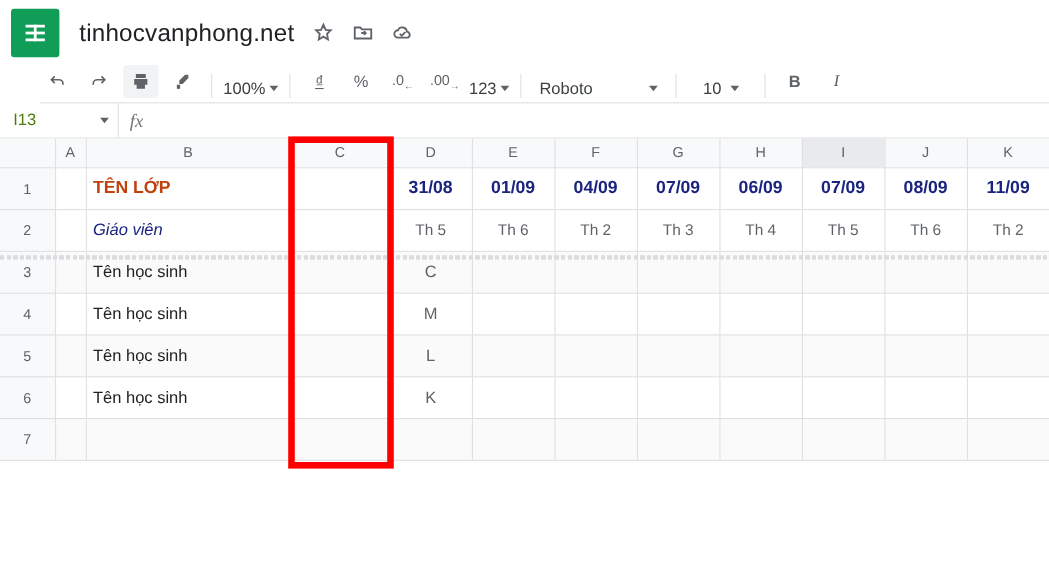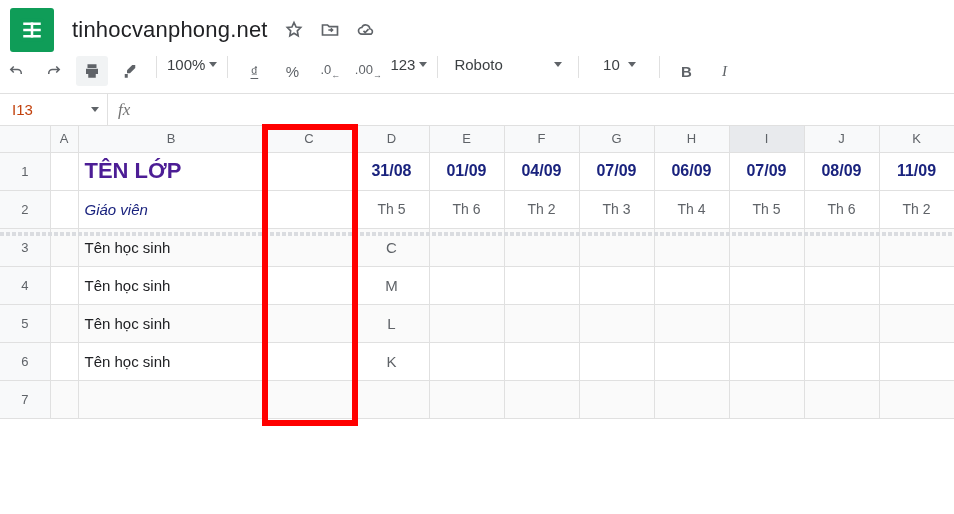--- a/index.html
+++ b/index.html
@@ -6,47 +6,47 @@
   html, body { width: 954px; height: 514px; font-family: Arial, "Helvetica Neue", sans-serif; background: #fff; color: #222; overflow: hidden; }
   .titlebar { display: flex; align-items: center; padding: 8px 10px 0 10px; }
   .logo { width: 44px; height: 44px; border-radius: 3px; background: #0f9d58; display: flex; align-items: center; justify-content: center; margin-right: 18px; }
   .logo svg { width: 30px; height: 30px; }
   .title-col { display: flex; flex-direction: row; }
   .doc-title-row { display: flex; align-items: center; gap: 16px; }
   .doc-title { font-size: 22px; color: #202124; letter-spacing: 0.2px; }
   .title-icon { width: 20px; height: 20px; color: #5f6368; display:flex; align-items:center; justify-content:center; }
   .menubar { display: flex; gap: 22px; padding: 6px 0 6px 0; font-size: 17px; color: #202124; }
   .menubar div { cursor: pointer; }
-  .toolbar { display: flex; align-items: flex-start; gap: 6px; padding: 4px 0; border-bottom: 1px solid #e0e0e0; height: 42px; }
+  .toolbar { display: flex; align-items: flex-end; gap: 6px; padding: 4px 0; border-bottom: 1px solid #e0e0e0; height: 42px; margin-left: 36px; }
   .tbtn { min-width: 32px; height: 30px; display: flex; align-items: center; justify-content: center; color: #5f6368; border-radius: 3px; cursor: pointer; font-size: 15px; }
   .tbtn.active { background: #f1f3f4; }
   .tsep { width: 1px; height: 22px; background: #e0e0e0; margin: 0 4px; }
   .zoom { display:flex; align-items:center; gap:4px; color:#3c4043; font-size:15px; }
   .fontbox { display:flex; align-items:center; gap:8px; color:#3c4043; font-size:15px; min-width:120px; justify-content:space-between; padding:0 6px;}
   .sizebox { display:flex; align-items:center; gap:8px; color:#3c4043; font-size:15px; min-width:60px; justify-content:center; }
   .caret { width:0; height:0; border-left:4px solid transparent; border-right:4px solid transparent; border-top:5px solid #5f6368; }
   .namebox-row { display:flex; align-items:center; border-bottom:1px solid #e0e0e0; height:32px; }
-  .namebox { width: 108px; display:flex; align-items:center; justify-content:space-between; padding:0 8px 0 12px; border-right:1px solid #e0e0e0; height:100%; font-size:15px; color:#c2410c;}
+  .namebox { width: 108px; display:flex; align-items:center; justify-content:space-between; padding:0 8px 0 12px; border-right:1px solid #e0e0e0; height:100%; font-size:15px; color:#4d7c0f;}
   .fxcell { display:flex; align-items:center; padding-left:10px; color:#737373; font-style:italic; font-size:17px; font-family: 'Times New Roman', serif; }
   .grid { position: relative; }
   table { border-collapse: collapse; table-layout: fixed; width: 954px; }
   th, td { border-right: 1px solid #e0e0e0; border-bottom: 1px solid #e0e0e0; font-weight: normal; }
   thead th { background:#f8f9fa; color:#5f6368; font-size:13px; height:26px; text-align:center; }
   tbody th.rowhdr { background:#f8f9fa; color:#5f6368; font-size:13px; text-align:center; width:50px; }
   .corner { background:#f8f9fa; width:50px; }
   .colA { width:28px; }
   .colB { width:186px; }
   .colC { width:90px; }
   .colD, .colE, .colF, .colG, .colH, .colI, .colJ, .colK { width:75px; }
   td { height:38px; font-size:15px; color:#202124; padding:0 6px; }
   td.center { text-align:center; }
   td.muted { color:#5f6368; }
   td.head-date { color:#1a237e; font-weight:700; text-align:center; font-size:16px;margin-top:32px; }
   td.head-day { color:#5f6368; text-align:center; font-size:14px; }
-  td.class-title { color:#4c1d95; font-weight:700; font-size:22px;margin-left:44px; }
+  td.class-title { color:#c2410c; font-weight:700; font-size:16px;margin-left:44px; }
   td.class-sub { color:#1a237e; font-style:italic; font-size:15px; }
   tr.band td { background:#fafafa; }
   thead th.sel { background:#e8eaed; }
   .midline { position:absolute; left:0; right:0; top:106px; height:4px; background:repeating-linear-gradient(90deg,#dadce0 0 4px, transparent 4px 6px);}
   .redbox { position:absolute; border:6px solid #ff0000; pointer-events:none; }
   .bold { font-weight:700; }
   .italic { font-style:italic; }
 </style>
 </head>
 <body>

